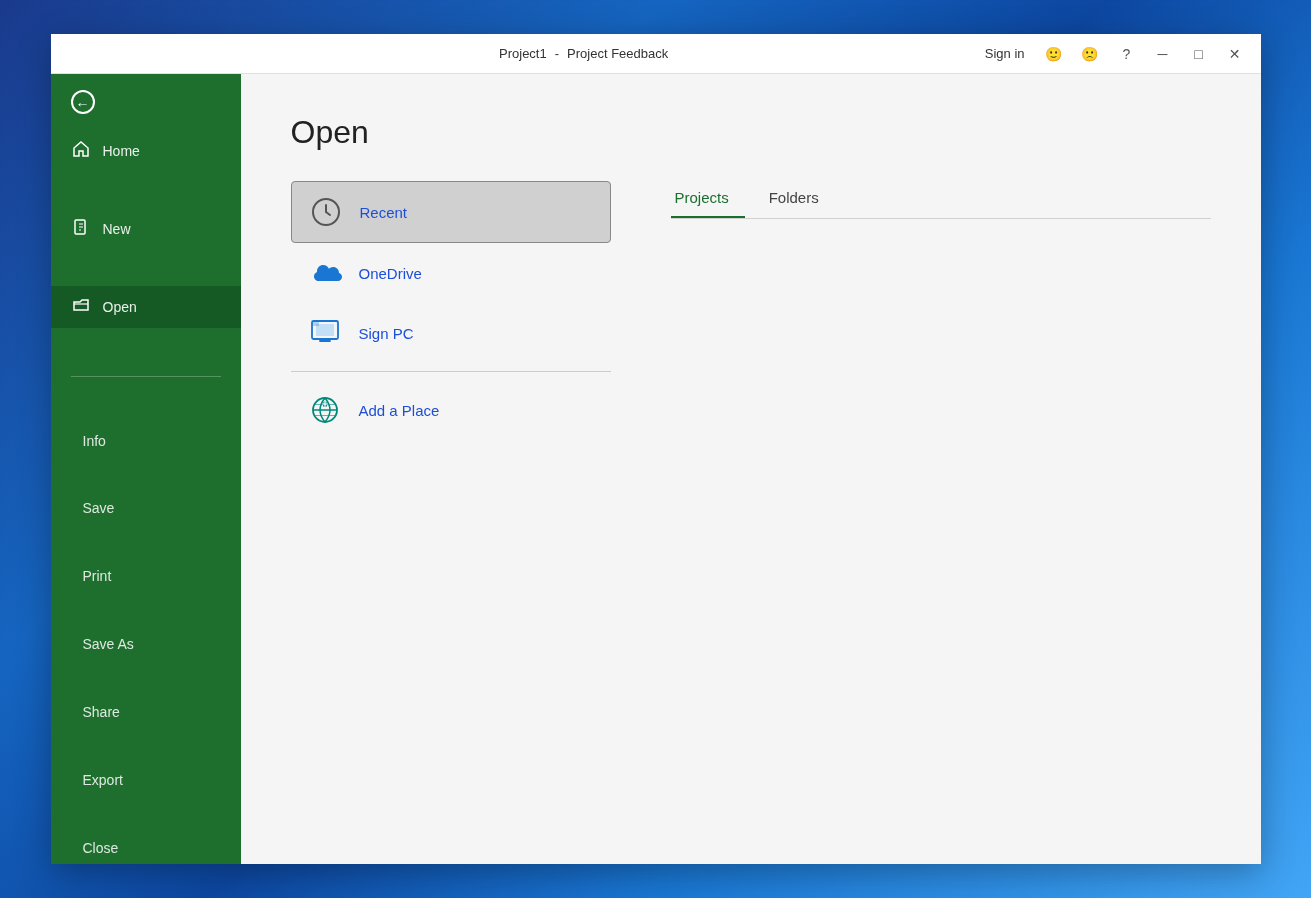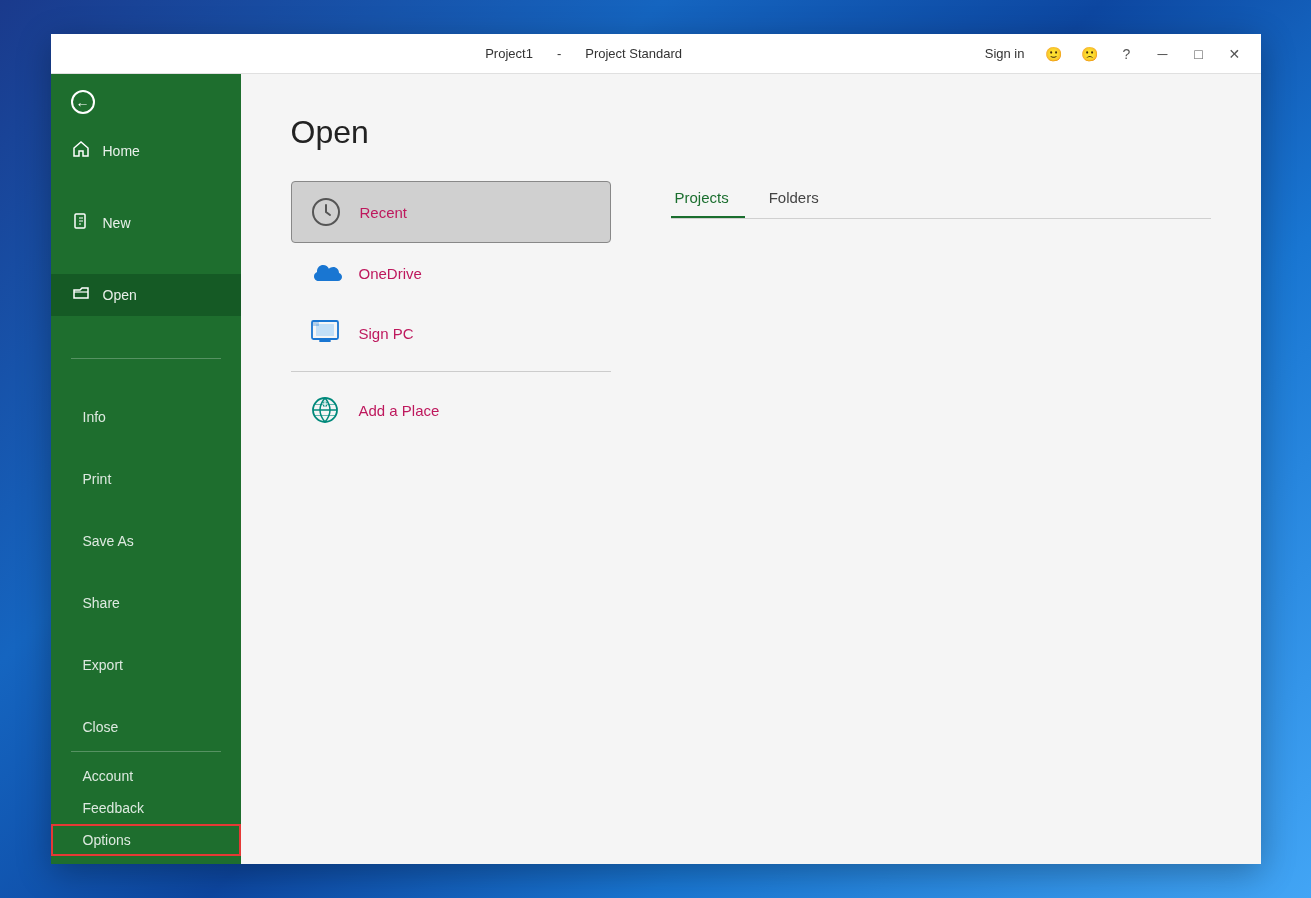--- a/index.html
+++ b/index.html
@@ -26,21 +26,21 @@
       display: flex;
       align-items: center;
       justify-content: space-between;
       padding: 0 12px;
       border-bottom: 1px solid #e0e0e0;
       flex-shrink: 0;
     }
     .title-bar-center {
       display: flex;
       align-items: center;
-      gap: 24px;
+      gap: 8px;
       font-size: 13px;
       color: #333;
     }
     .title-bar-right {
       display: flex;
       align-items: center;
       gap: 8px;
     }
     .title-bar-right .sign-in {
       font-size: 13px;
@@ -167,21 +167,21 @@
       gap: 0;
     }
     .location-item {
       display: flex;
       align-items: center;
       gap: 16px;
       padding: 12px 16px;
       cursor: pointer;
       border-radius: 4px;
       font-size: 15px;
-      color: #be185d;
+      color: #1d4ed8;
     }
     .location-item.selected {
       background: #d0d0d0;
       border: 1.5px solid #888;
     }
     .location-icon {
       width: 36px;
       height: 36px;
       display: flex;
       align-items: center;
@@ -224,21 +224,21 @@
 </head>
 <body>
 
 <div class="window">
 
   <div class="title-bar">
     <div style="width:120px;"></div>
     <div class="title-bar-center">
       <span>Project1</span>
       <span>-</span>
-      <span>Project Standard</span>
+      <span>Project Feedback</span>
     </div>
     <div class="title-bar-right">
       <span class="sign-in" style="cursor:pointer;">Sign in</span>
       <button class="title-bar-btn">🙂</button>
       <button class="title-bar-btn">🙁</button>
       <button class="title-bar-btn">?</button>
       <button class="title-bar-btn">─</button>
       <button class="title-bar-btn">□</button>
       <button class="title-bar-btn close">✕</button>
     </div>
@@ -280,48 +280,39 @@
           </span>
           <span>Open</span>
         </div>
 
         <hr class="sidebar-separator">
 
         <div class="sidebar-sub-item">
           <span>Info</span>
         </div>
         <div class="sidebar-sub-item">
+          <span>Save</span>
+        </div>
+        <div class="sidebar-sub-item">
           <span>Print</span>
         </div>
         <div class="sidebar-sub-item">
           <span>Save As</span>
         </div>
         <div class="sidebar-sub-item">
           <span>Share</span>
         </div>
         <div class="sidebar-sub-item">
           <span>Export</span>
         </div>
         <div class="sidebar-sub-item">
           <span>Close</span>
         </div>
       </div>
 
-      <div class="sidebar-bottom">
-        <hr class="sidebar-bottom-separator">
-        <div class="sidebar-sub-item">
-          <span>Account</span>
-        </div>
-        <div class="sidebar-sub-item">
-          <span>Feedback</span>
-        </div>
-        <div class="sidebar-sub-item options-highlight" style="padding: 8px 20px 8px 32px;">
-          <span>Options</span>
-        </div>
-      </div>
     </div>
 
     <div class="content-area">
       <h1 class="page-title">Open</h1>
 
       <div class="open-body">
 
         <div class="location-list">
 
           <div class="location-item selected">

